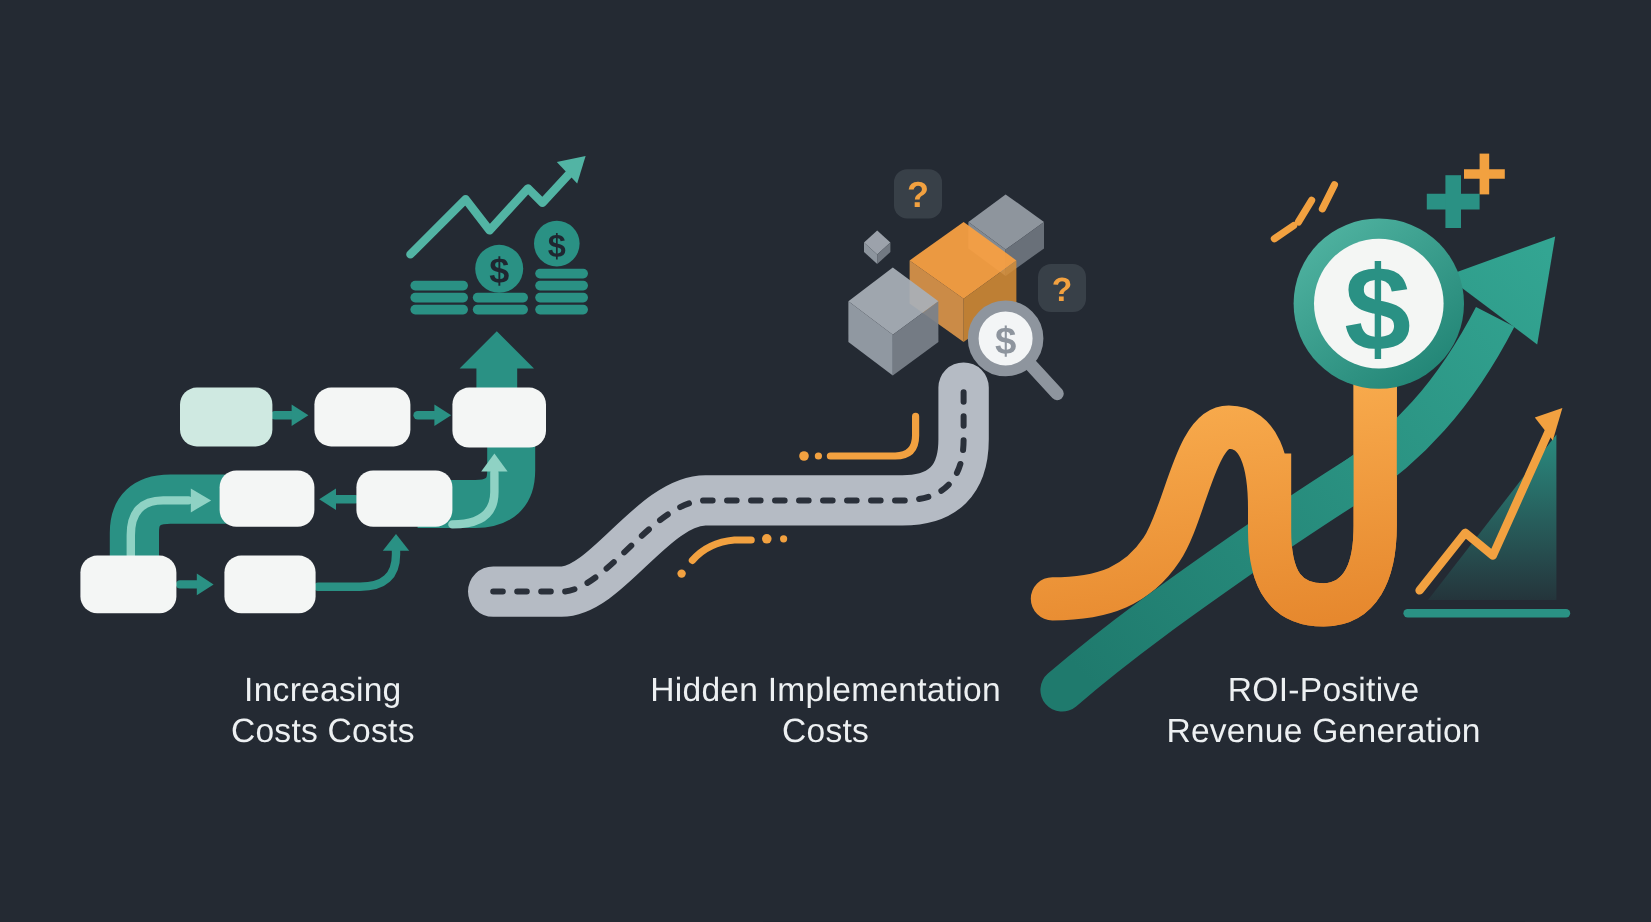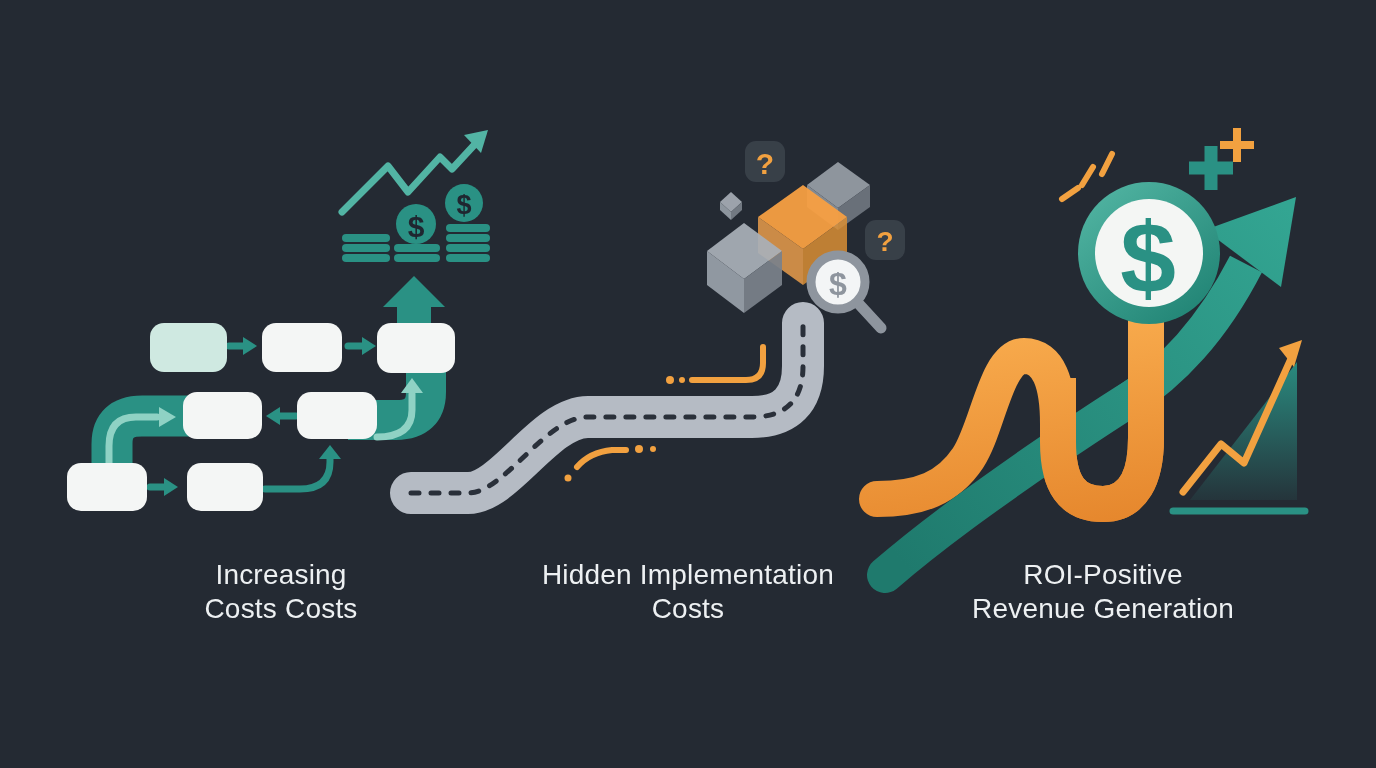--- a/index.html
+++ b/index.html
@@ -199,21 +199,21 @@
 
     <g>
       <polygon points="1190,500 1297,362 1297,500" fill="url(#chartGrad)"></polygon>
       <polyline points="1183,492 1221,444 1244,463 1294,352" fill="none" stroke="var(--orange)" stroke-width="7" stroke-linecap="round" stroke-linejoin="round"></polyline>
       <polygon points="1302,340 1279,348 1294,367" fill="var(--orange)"></polygon>
       <line x1="1173" y1="511" x2="1305" y2="511" stroke="var(--teal)" stroke-width="7" stroke-linecap="round"></line>
     </g>
   </g>
 </svg>
 
-<div class="caption" style="left:281px">
+<div class="caption" style="left:269px">
   <div>Increasing</div>
   <div>Costs Costs</div>
 </div>
 <div class="caption" style="left:688px">
   <div>Hidden Implementation</div>
   <div>Costs</div>
 </div>
 <div class="caption" style="left:1103px">
   <div>ROI-Positive</div>
   <div>Revenue Generation</div>

